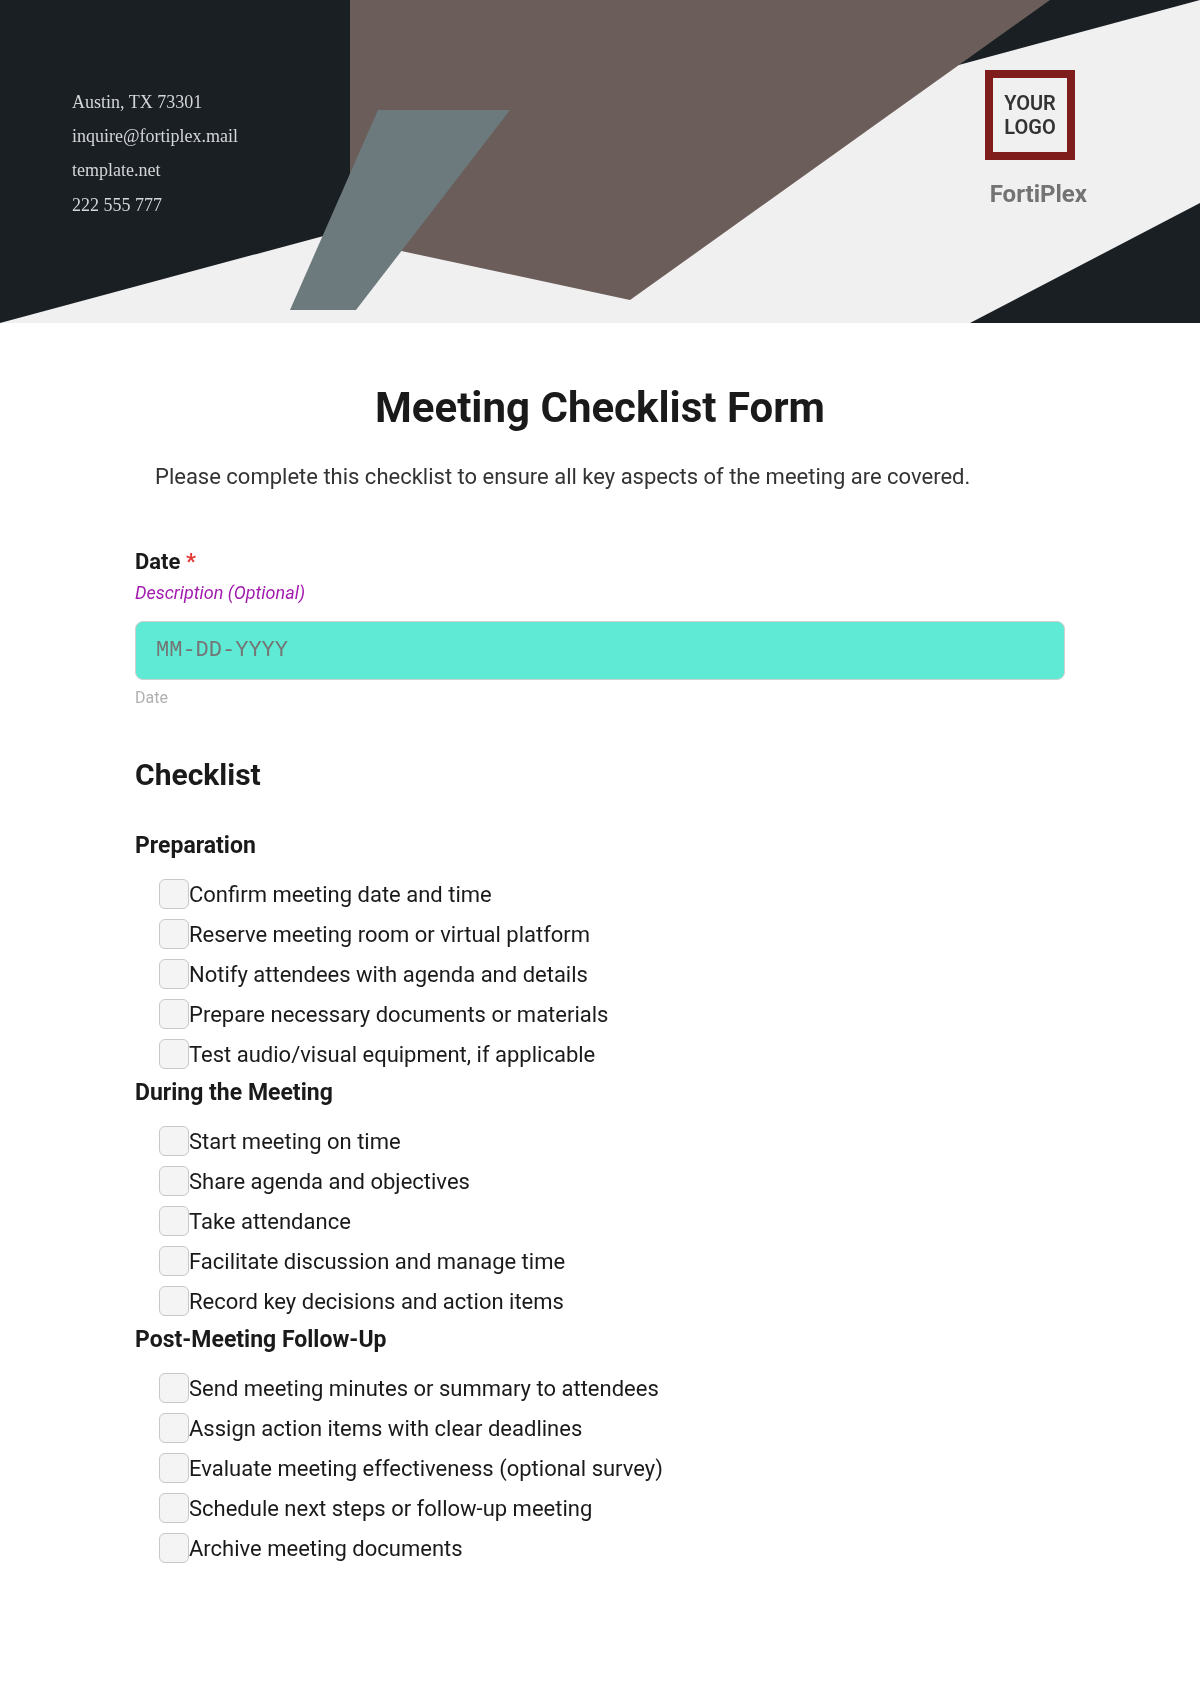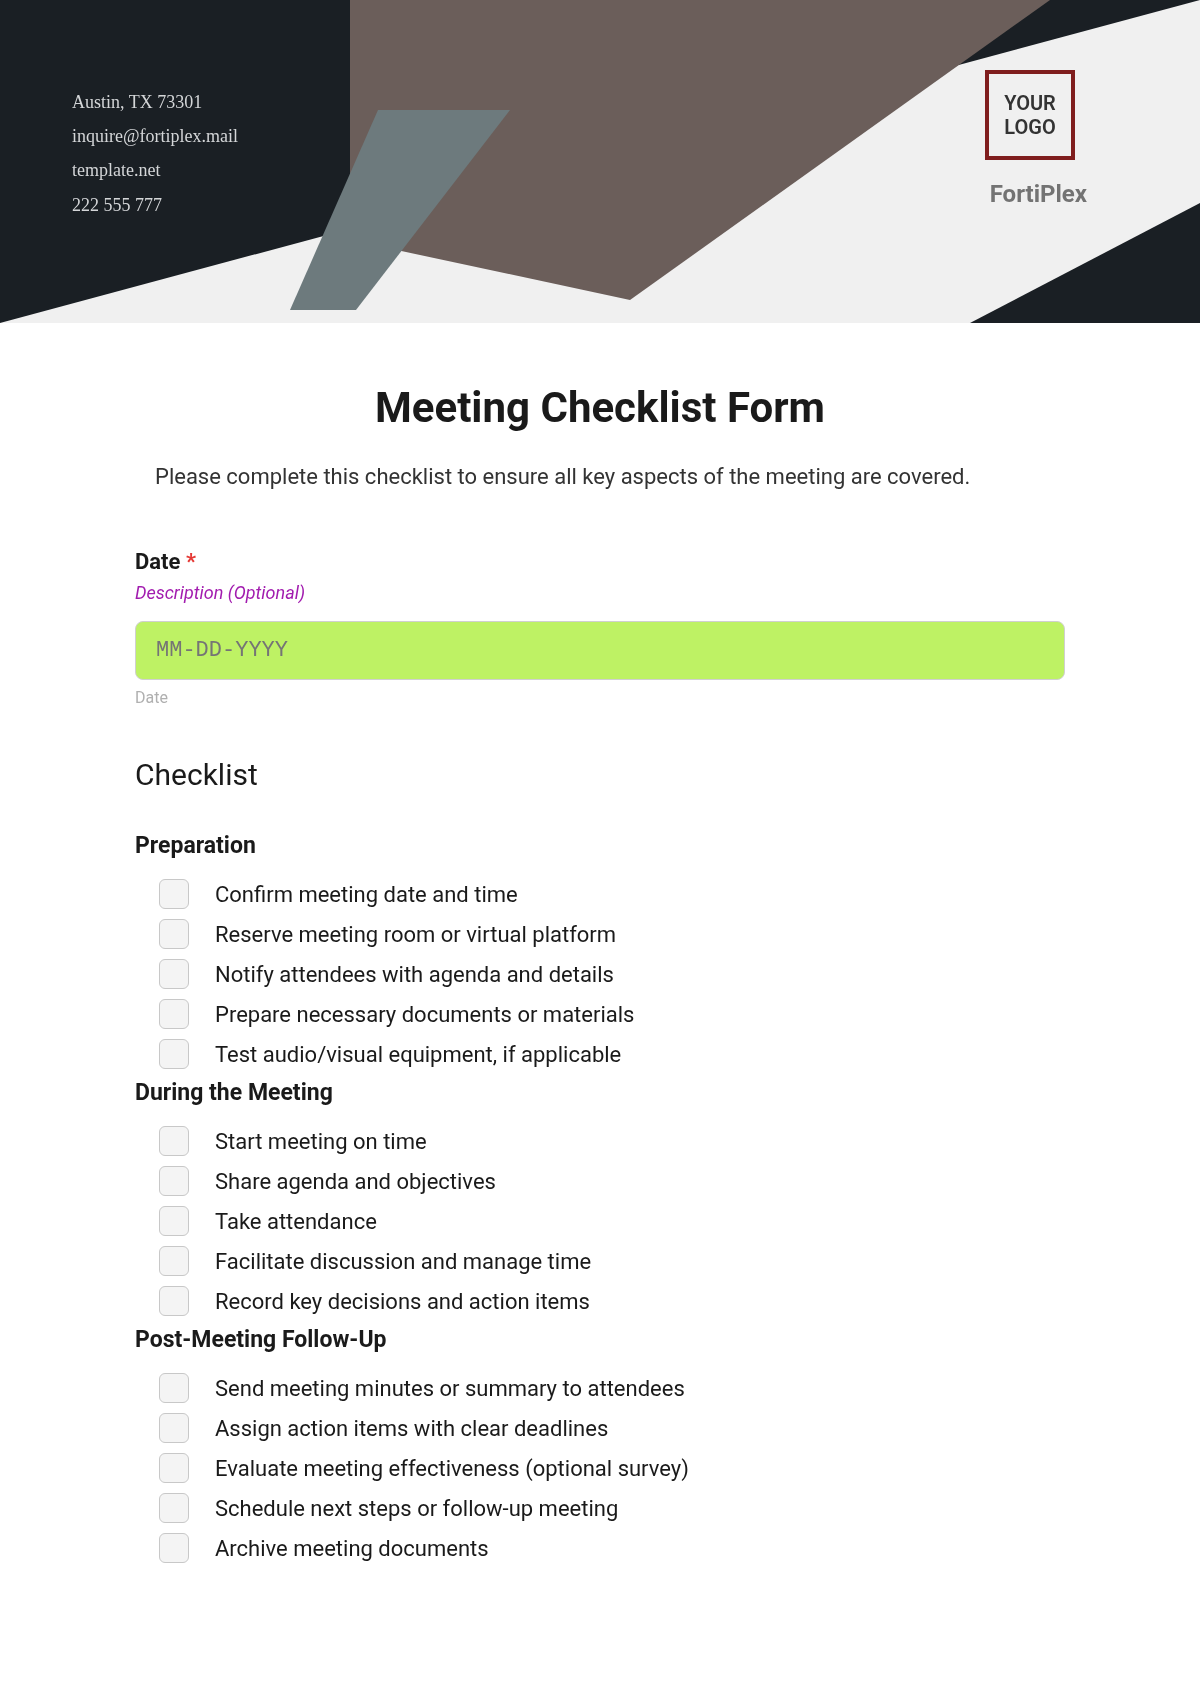--- a/index.html
+++ b/index.html
@@ -62,21 +62,21 @@
       font-size: 18px;
       line-height: 1.9;
       font-family: Georgia, serif;
     }
     .logo-box {
       position: absolute;
       top: 70px;
       right: 125px;
       width: 90px;
       height: 90px;
-      border: 4px solid #7f1d1d;
+      border: 8px solid #7f1d1d;
       display: flex;
       align-items: center;
       justify-content: center;
       text-align: center;
       font-weight: 600;
       font-size: 20px;
       line-height: 1.2;
       color: #333;
       background: #f0f0f0;
     }
@@ -121,44 +121,44 @@
       margin-bottom: 18px;
     }
     .input-field {
       width: 100%;
       padding: 16px 20px;
       font-size: 22px;
       border: 1px solid #d0d0d0;
       border-radius: 8px;
       font-family: "Courier New", monospace;
       color: #555;
-      background: #bef264;
+      background: #5eead4;
     }
     .field-sublabel {
       font-size: 16px;
       color: #b0b0b0;
       margin-top: 8px;
       margin-bottom: 50px;
     }
     .section-heading {
       font-size: 30px;
-      font-weight: 400;
+      font-weight: 700;
       color: #1a1a1a;
       margin-bottom: 40px;
     }
     .subsection-heading {
       font-size: 23px;
       font-weight: 700;
       color: #1a1a1a;
       margin-bottom: 20px;
     }
     .checklist-item {
       display: flex;
       align-items: center;
-      gap: 26px;
+      gap: 0;
       margin-bottom: 10px;
       padding-left: 24px;
     }
     .checkbox {
       width: 30px;
       height: 30px;
       border: 1.5px solid #c8c8c8;
       border-radius: 6px;
       background: #f4f4f4;
       flex-shrink: 0;

